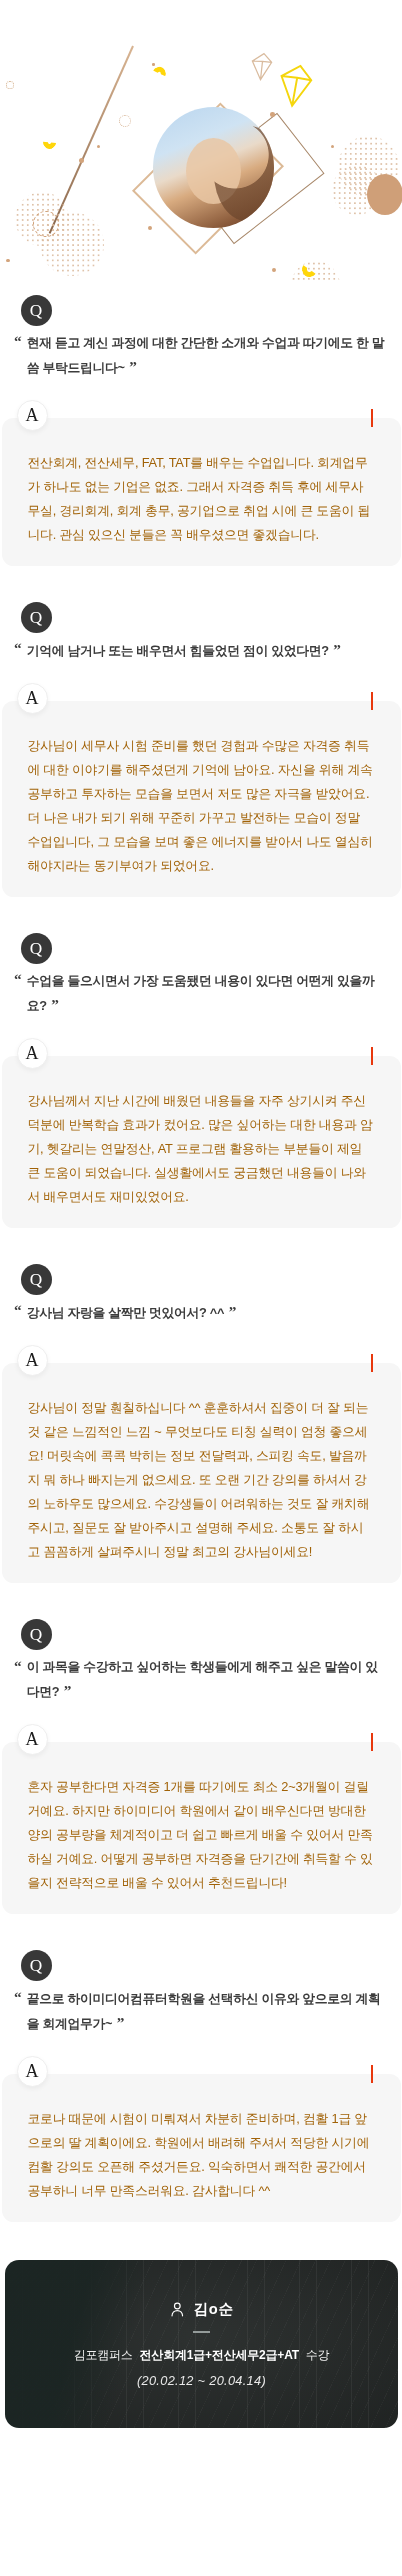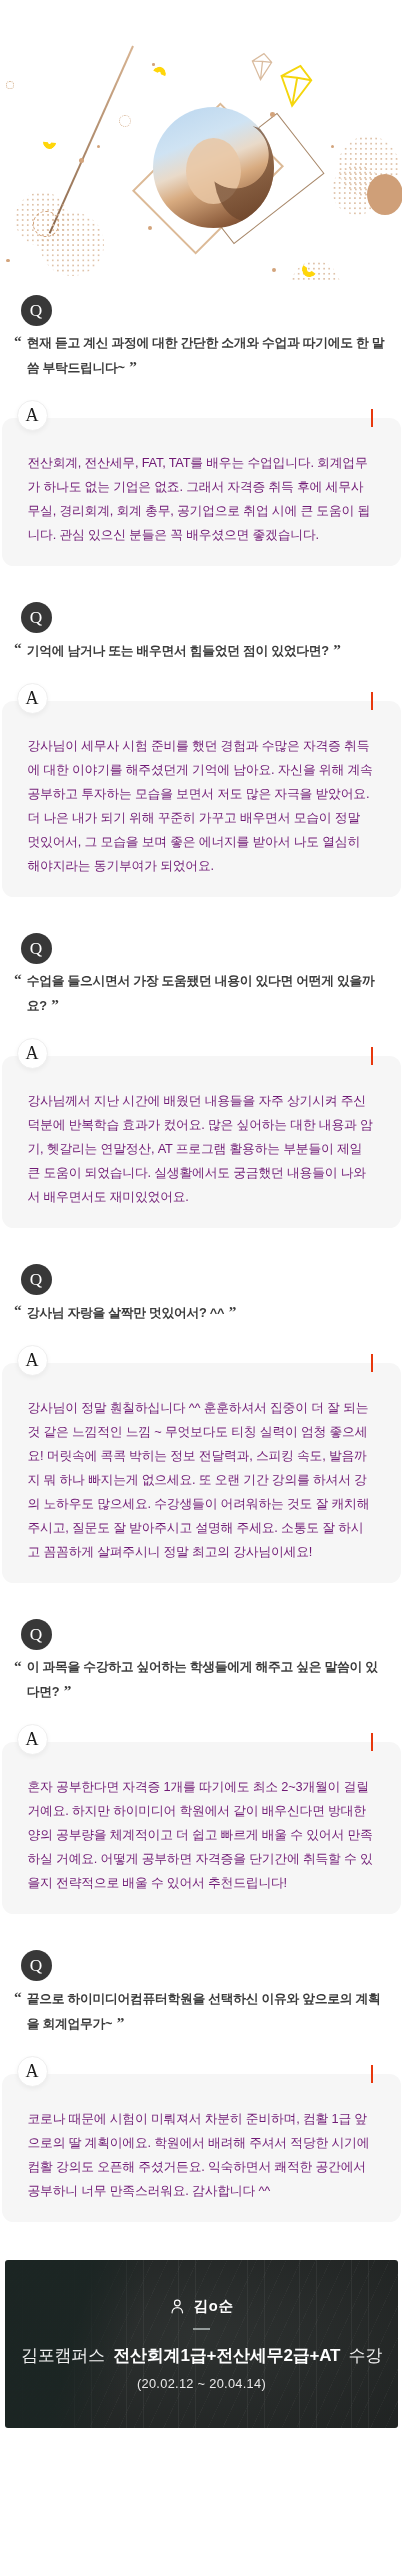--- a/index.html
+++ b/index.html
@@ -89,43 +89,43 @@
     width:31px; height:31px; border-radius:50%;
     background:#ffffff; border:0.6px solid #efefef;
     box-shadow:0 1.9px 5.1px rgba(0,0,0,0.05);
     color:#1d1d1d; font-family:"Liberation Serif", serif; font-size:18px;
     display:flex; align-items:center; justify-content:center;
   }
   .red-tick { position:absolute; right:30px; top:-9px; width:1.9px; height:18px; background:#e8380d; z-index:3; }
   .a-box {
     margin:0 1.9px; background:#f6f6f6; border-radius:11.5px;
     padding:33px 27px 19px 25.6px;
-    font-size:12.8px; line-height:24px; color:#701a75; letter-spacing:-0.2px;
+    font-size:12.8px; line-height:24px; color:#a16207; letter-spacing:-0.2px;
   }
 
   
   .footer-card {
-    margin:38px 5.1px 42px; height:168px; border-radius:3px;
+    margin:38px 5.1px 42px; height:168px; border-radius:14px;
     position:relative; overflow:hidden; color:#ffffff;
     background-color:#272b2a;
     background-image:
       linear-gradient(105deg, rgba(27,37,35,0.95) 0%, rgba(27,37,35,0.95) 20%, rgba(27,37,35,0) 34%),
       repeating-linear-gradient(90deg, rgba(255,255,255,0.055) 0 0.6px, rgba(0,0,0,0) 0.6px 17.3px),
       repeating-linear-gradient(115deg, rgba(255,255,255,0.04) 0 0.6px, rgba(0,0,0,0) 0.6px 13.4px),
       radial-gradient(ellipse at 50% 45%, rgba(255,255,255,0.03), rgba(0,0,0,0.18));
     display:flex; flex-direction:column; align-items:center; justify-content:center;
     text-align:center;
   }
   .footer-name-row { display:flex; align-items:center; gap:7.7px; font-size:14.7px; font-weight:bold; letter-spacing:0.6px; }
   .person-icon { width:16.6px; height:16.6px; display:block; }
   .footer-divider { width:16.6px; height:1.3px; background:#949b9a; margin:12.8px auto 14px; }
-  .footer-course { font-size:17px; color:#f1f1f1; letter-spacing:-0.2px; }
+  .footer-course { font-size:12px; color:#f1f1f1; letter-spacing:-0.2px; }
   .footer-course .seg { margin:0 1.9px; }
   .footer-course .bold { font-weight:bold; color:#ffffff; }
-  .footer-period { margin-top:9px; font-size:12.8px; color:#e9e9e9; letter-spacing:0.3px; }
+  .footer-period { margin-top:9px; font-size:12.8px; font-style:italic; color:#e9e9e9; letter-spacing:0.3px; }
 </style>
 </head>
 <body>
 
 <div class="hero">
   <div class="deco-line"></div>
   <div class="diamond light"></div>
   <div class="diamond dark"></div>
   <div class="dots dl1"></div>
   <div class="dots dl2"></div>
@@ -169,21 +169,21 @@
 </section>
 
 <section class="qa">
   <div class="q-badge">Q</div>
   <div class="q-text">
     <span class="quote open">“</span><span>기억에 남거나 또는 배우면서 힘들었던 점이 있었다면?</span><span class="quote close">”</span>
   </div>
   <div class="a-wrap">
     <div class="a-badge">A</div>
     <div class="red-tick"></div>
-    <div class="a-box">강사님이 세무사 시험 준비를 했던 경험과 수많은 자격증 취득에 대한 이야기를 해주셨던게 기억에 남아요. 자신을 위해 계속 공부하고 투자하는 모습을 보면서 저도 많은 자극을 받았어요. 더 나은 내가 되기 위해 꾸준히 가꾸고 배우면서 모습이 정말 멋있어서, 그 모습을 보며 좋은 에너지를 받아서 나도 열심히 해야지라는 동기부여가 되었어요.</div>
+    <div class="a-box">강사님이 세무사 시험 준비를 했던 경험과 수많은 자격증 취득에 대한 이야기를 해주셨던게 기억에 남아요. 자신을 위해 계속 공부하고 투자하는 모습을 보면서 저도 많은 자극을 받았어요. 더 나은 내가 되기 위해 꾸준히 가꾸고 발전하는 모습이 정말 수업입니다, 그 모습을 보며 좋은 에너지를 받아서 나도 열심히 해야지라는 동기부여가 되었어요.</div>
   </div>
 </section>
 
 <section class="qa">
   <div class="q-badge">Q</div>
   <div class="q-text">
     <span class="quote open">“</span><span>수업을 들으시면서 가장 도움됐던 내용이 있다면 어떤게 있을까요?</span><span class="quote close">”</span>
   </div>
   <div class="a-wrap">
     <div class="a-badge">A</div>

